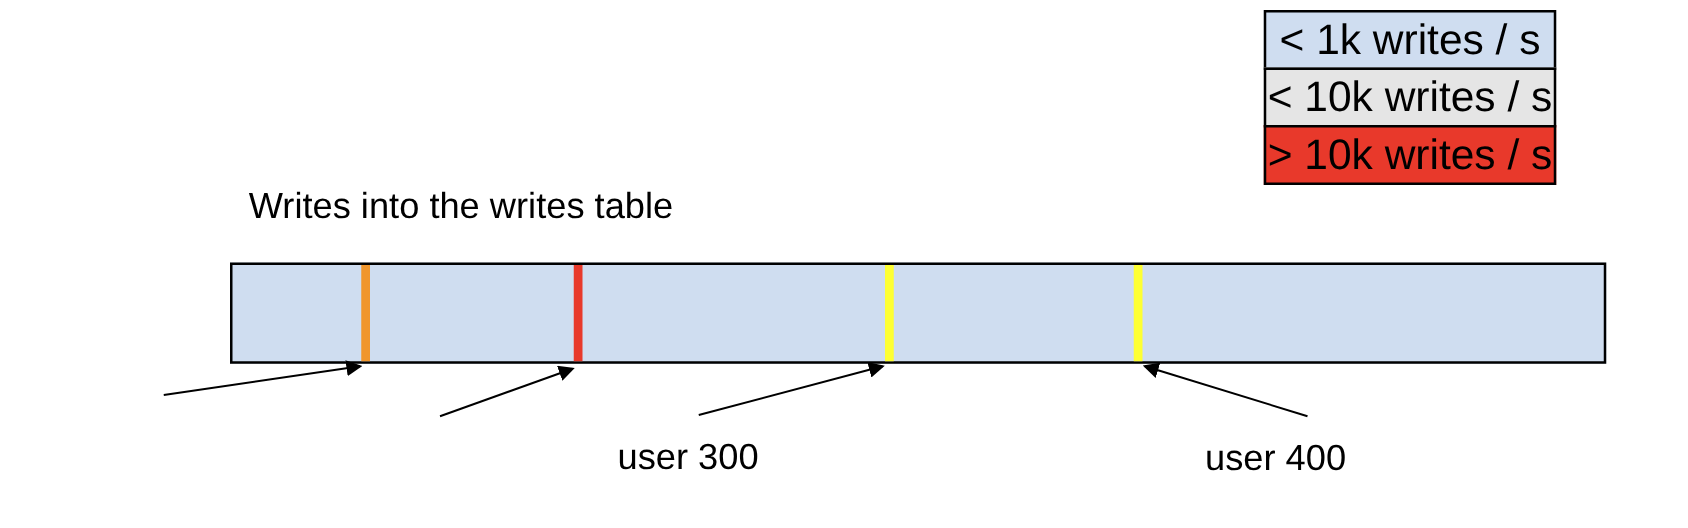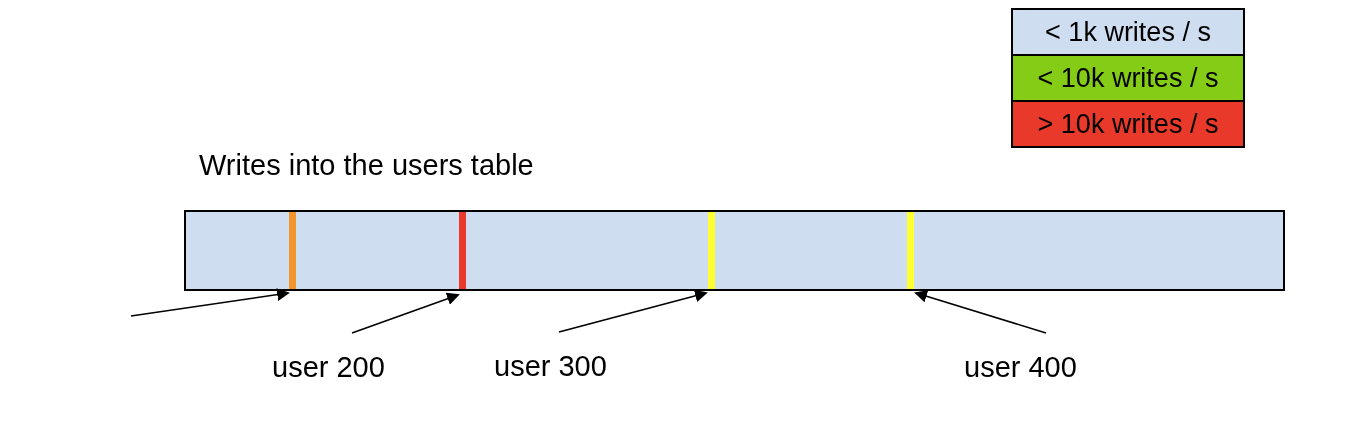--- a/index.html
+++ b/index.html
@@ -27,21 +27,21 @@
     left: 1011px;
     top: 8px;
     width: 234px;
   }
   .legend-row {
     height: 48px;
     border: 2px solid #000000;
     display: flex;
     align-items: center;
     justify-content: center;
-    font-size: 27px;
+    font-size: 34px;
     color: #000000;
     white-space: nowrap;
   }
   .legend-row + .legend-row { margin-top: -2px; }
   .bar {
     position: absolute;
     left: 184px;
     top: 210px;
     width: 1101px;
     height: 81px;
@@ -70,25 +70,25 @@
   .user-label.u100 { left: 52px;  top: 334px; }
   .user-label.u200 { left: 272px; top: 351px; }
   .user-label.u300 { left: 494px; top: 350px; }
   .user-label.u400 { left: 964px; top: 351px; text-align: center; }
 </style>
 </head>
 <body>
 
 <div class="canvas">
 
-  <div class="title">Writes into the users table</div>
+  <div class="title">Writes into the writes table</div>
 
   <div class="legend">
     <div class="legend-row" style="background-color: rgb(207, 221, 240);">&lt; 1k writes / s</div>
-    <div class="legend-row" style="background-color: #84cc16;">&lt; 10k writes / s</div>
+    <div class="legend-row" style="background-color: #e5e5e5;">&lt; 10k writes / s</div>
     <div class="legend-row" style="background-color: rgb(232, 57, 43); text-align: right;">&gt; 10k writes / s</div>
   </div>
 
   <div class="bar" style="background-color: rgb(207, 221, 240); border-color: rgb(0, 0, 0);">
     <div class="marker" style="left: 103px; background-color: rgb(240, 150, 45);"></div>
     <div class="marker" style="left: 273px; background-color: rgb(232, 57, 43);"></div>
     <div class="marker" style="left: 522px; background-color: rgb(254, 255, 51);"></div>
     <div class="marker" style="left: 721px; background-color: rgb(254, 255, 51);"></div>
   </div>
 
@@ -97,17 +97,16 @@
       <marker id="arrowhead" viewBox="0 0 10 10" refX="8.5" refY="5" markerWidth="8" markerHeight="8" orient="auto-start-reverse">
         <path d="M0,0 L10,5 L0,10 z" fill="#000000"></path>
       </marker>
     </defs>
     <line x1="131" y1="316" x2="288" y2="293" stroke="#000000" stroke-width="1.6" marker-end="url(#arrowhead)"></line>
     <line x1="352" y1="333" x2="458" y2="295" stroke="#000000" stroke-width="1.6" marker-end="url(#arrowhead)"></line>
     <line x1="559" y1="332" x2="706" y2="293" stroke="#000000" stroke-width="1.6" marker-end="url(#arrowhead)"></line>
     <line x1="1046" y1="333" x2="916" y2="293" stroke="#000000" stroke-width="1.6" marker-end="url(#arrowhead)"></line>
   </svg>
 
-  <div class="user-label u200">user 200</div>
   <div class="user-label u300">user 300</div>
   <div class="user-label u400">user 400</div>
 
 </div>
 
 </body></html>

